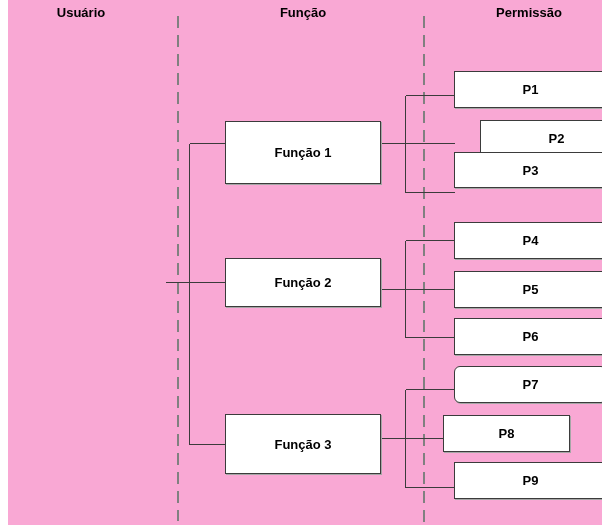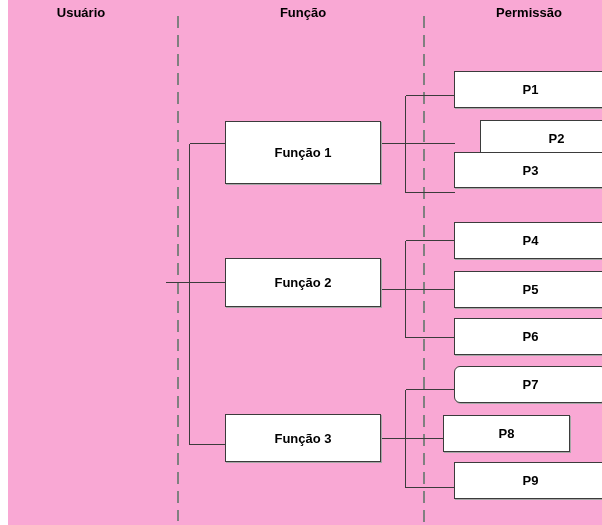--- a/index.html
+++ b/index.html
@@ -82,21 +82,21 @@
       </g>
   </svg>
 
   <div class="col-header" style="left: 73px;">Usuário</div>
   <div class="col-header" style="left: 295px;">Função</div>
   <div class="col-header" style="left: 521px;">Permissão</div>
 
 
   <div class="node" style="left: 217px; top: 121px; width: 156px; height: 63px;">Função 1</div>
   <div class="node" style="left: 217px; top: 258px; width: 156px; height: 49px;">Função 2</div>
-  <div class="node" style="left: 217px; top: 414px; width: 156px; height: 48px;">Função 3</div>
+  <div class="node" style="left: 217px; top: 414px; width: 156px; height: 60px;">Função 3</div>
 
   <div class="node" style="left: 446px; top: 71px; width: 153px; height: 37px;">P1</div>
   <div class="node" style="left: 472px; top: 120px; width: 153px; height: 37px;">P2</div>
   <div class="node" style="left: 446px; top: 152px; width: 153px; height: 36px;">P3</div>
   <div class="node" style="left: 446px; top: 222px; width: 153px; height: 37px;">P4</div>
   <div class="node" style="left: 446px; top: 271px; width: 153px; height: 37px;">P5</div>
   <div class="node" style="left: 446px; top: 318px; width: 153px; height: 37px;">P6</div>
   <div class="node" style="left: 446px; top: 366px; width: 153px; height: 37px; border-radius: 6px;">P7</div>
   <div class="node" style="left: 435px; top: 415px; width: 127px; height: 37px;">P8</div>
   <div class="node" style="left: 446px; top: 462px; width: 153px; height: 37px;">P9</div>

